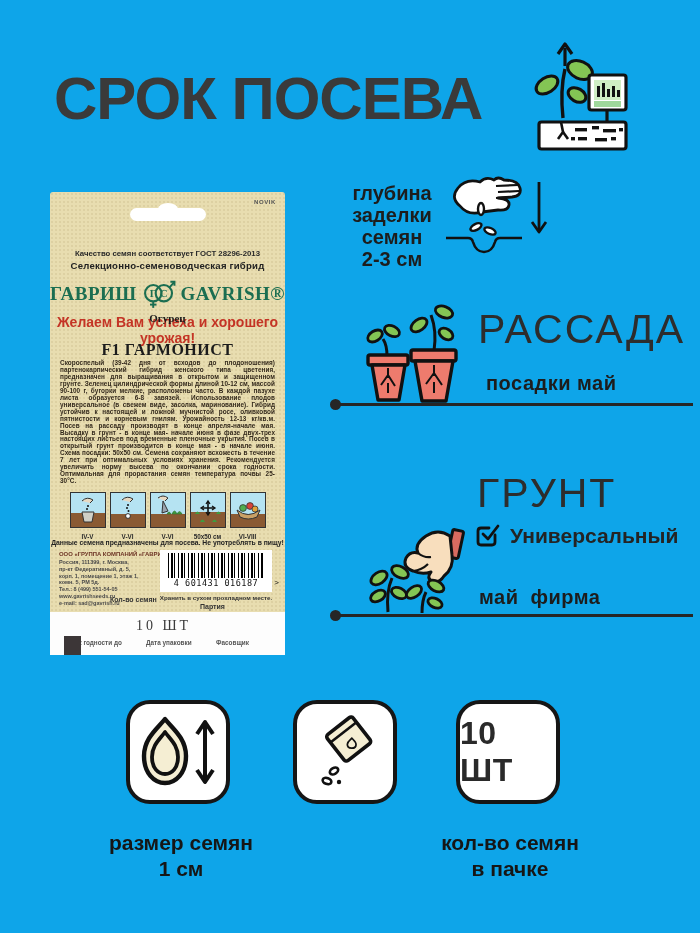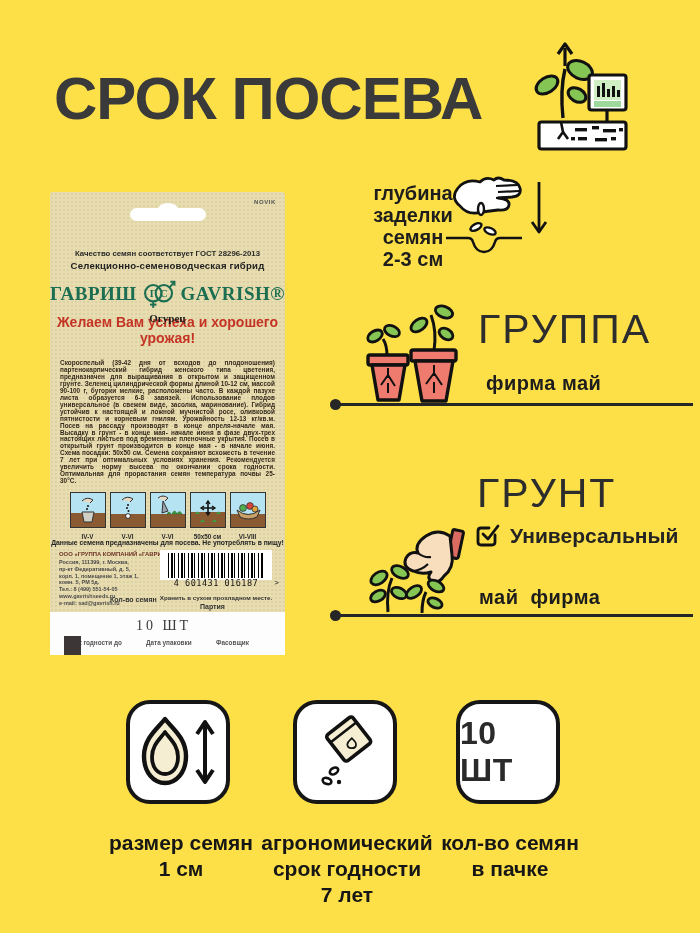--- a/index.html
+++ b/index.html
@@ -1,26 +1,26 @@
 <!DOCTYPE html>
 <html><head>
 <meta charset="utf-8">
 <style>
   * { margin:0; padding:0; box-sizing:border-box; }
   html,body { background:#ffffff; }
   body { font-family:"Liberation Sans", sans-serif; }
-  .stage { position:relative; width:700px; height:933px; background:#fde047; overflow:hidden; }
+  .stage { position:relative; width:700px; height:933px; background:#0ea5e9; overflow:hidden; }
   .abs { position:absolute; }
   .pre { white-space:pre-line; }
 
   
   .page-title { left:54px; top:64px; font-size:60px; font-weight:700; letter-spacing:-1px; color:#3a3a3a; }
 
   
-  .depth-text { left:365px; top:182px; width:96px; text-align:center; font-size:20px; line-height:22px; font-weight:600; color:#1d1d1d; }
+  .depth-text { left:344px; top:182px; width:96px; text-align:center; font-size:20px; line-height:22px; font-weight:600; color:#1d1d1d; }
   .section-title { font-size:41px; font-weight:400; letter-spacing:2px; color:#2d2d2d; }
   .months { font-size:20px; font-weight:600; color:#1d1d1d; letter-spacing:.5px; white-space:pre; }
   .timeline { height:3px; background:#262626; }
   .timeline::before { content:""; position:absolute; left:-3px; top:-4px; width:11px; height:11px; border-radius:50%; background:#262626; }
   .check-row { display:flex; align-items:center; gap:9px; }
   .check-label { font-size:21px; font-weight:600; color:#242424; }
 
   
   .packet { left:50px; top:192px; width:235px; height:463px; background:#e8ddb0; border-radius:3px;
             background-image:radial-gradient(rgba(140,120,60,.12) 1px, transparent 1px); background-size:4px 4px; }
@@ -36,21 +36,21 @@
   .culture { top:120px; font-family:"Liberation Serif", serif; font-weight:700; font-size:11px; color:#1c1c1c; }
   .variety { top:149px; font-family:"Liberation Serif", serif; font-weight:700; font-size:16px; color:#1c1c1c; letter-spacing:.5px; }
   .desc { left:10px; top:168px; width:215px; font-size:6.4px; line-height:6.95px; font-weight:700; color:#33291c; text-align:justify; letter-spacing:.05px; }
   .picto-row { top:300px; display:flex; justify-content:center; gap:4px; width:100%; }
   .picto { width:36px; }
   .picto-label { text-align:center; font-size:6.3px; font-weight:700; color:#2a2a2a; margin-top:1px; }
   .warning { top:347px; font-size:6.8px; font-weight:700; color:#222; }
   .company { left:9px; top:359px; font-size:5.9px; font-weight:700; color:#6e3526; }
   .address { left:9px; top:367px; font-size:5.5px; line-height:6.8px; color:#4a4a4a; font-weight:600; }
   .qty-label { left:60px; top:404px; font-size:7px; font-weight:700; color:#333; }
-  .barcode-box { left:110px; top:358px; width:112px; height:30px; background:#fff; }
+  .barcode-box { left:110px; top:358px; width:112px; height:42px; background:#fff; }
   .bars { position:absolute; left:8px; top:3px; width:96px; height:25px;
           background:repeating-linear-gradient(90deg,#000 0 1px, #fff 1px 3px, #000 3px 5px, #fff 5px 6px, #000 6px 7px, #fff 7px 10px); }
   .bar-digits { position:absolute; left:0; top:28px; width:100%; text-align:center; font-family:"DejaVu Sans Mono", monospace; font-size:8.5px; color:#111; letter-spacing:.5px; }
   .bar-arrow { position:absolute; right:-7px; top:28px; font-size:8px; color:#111; }
   .storage { left:100px; top:402px; width:132px; text-align:center; font-size:6.2px; font-weight:700; color:#333; }
   .batch { left:150px; top:411px; font-size:7px; font-weight:700; color:#333; }
   .white-strip { left:0; top:420px; width:235px; height:43px; background:#fdfdfd; }
   .strip-qty { position:absolute; left:86px; top:6px; font-family:"Liberation Serif", serif; font-size:14px; letter-spacing:3px; color:#3a3a3a; }
   .strip-label { position:absolute; top:27px; font-size:6.4px; font-weight:600; color:#555; }
   .corner-mark { position:absolute; left:14px; top:24px; width:17px; height:19px; background:#3c3637; }
@@ -107,37 +107,37 @@
     <line x1="60" y1="20" x2="81" y2="19" stroke="#111" stroke-width="2.2"></line>
     <line x1="58" y1="26" x2="73" y2="25" stroke="#111" stroke-width="2.2"></line>
     <ellipse cx="43" cy="37" rx="3" ry="6" fill="#fff" stroke="#111" stroke-width="2.4"></ellipse>
     <ellipse cx="38" cy="55" rx="6" ry="3" fill="#fff" stroke="#111" stroke-width="2.4" transform="rotate(-28 38 55)"></ellipse>
     <ellipse cx="52" cy="59" rx="6" ry="3" fill="#fff" stroke="#111" stroke-width="2.4" transform="rotate(24 52 59)"></ellipse>
     <path d="M8 66 H30 Q34 66 35 70 Q38 80 46 80 Q54 80 57 70 Q58 66 62 66 H84" fill="none" stroke="#111" stroke-width="2.6"></path>
     <line x1="101" y1="10" x2="101" y2="58" stroke="#111" stroke-width="2.8"></line>
     <polyline points="94,50 101,60 108,50" fill="none" stroke="#111" stroke-width="2.8" stroke-linejoin="round"></polyline>
   </svg>
 
-  <div class="abs section-title" style="left:478px; top:306px;">ГРУППА</div>
+  <div class="abs section-title" style="left:478px; top:306px;">РАССАДА</div>
   <svg class="abs" style="left:362px; top:303px;" width="100" height="102" viewBox="0 0 100 102">
     <path d="M25 53 Q25 42 21 36" fill="none" stroke="#111" stroke-width="3"></path>
     <ellipse cx="13" cy="33" rx="8" ry="5" fill="#84c554" stroke="#111" stroke-width="2.8" transform="rotate(-32 13 33)"></ellipse>
     <ellipse cx="30" cy="28" rx="8" ry="5" fill="#84c554" stroke="#111" stroke-width="2.8" transform="rotate(26 30 28)"></ellipse>
     <path d="M72 48 Q75 28 69 12" fill="none" stroke="#111" stroke-width="3"></path>
     <ellipse cx="57" cy="22" rx="9" ry="5.5" fill="#84c554" stroke="#111" stroke-width="2.8" transform="rotate(-36 57 22)"></ellipse>
     <ellipse cx="82" cy="9" rx="9" ry="5.5" fill="#84c554" stroke="#111" stroke-width="2.8" transform="rotate(20 82 9)"></ellipse>
     <ellipse cx="84" cy="31" rx="7.5" ry="5" fill="#84c554" stroke="#111" stroke-width="2.8" transform="rotate(32 84 31)"></ellipse>
     <rect x="6" y="52" width="40" height="10" rx="2" fill="#ee7b6d" stroke="#111" stroke-width="3.4"></rect>
     <path d="M10 62 L16 97 H37 L43 62 Z" fill="#ee7b6d" stroke="#111" stroke-width="3.4" stroke-linejoin="round"></path>
     <path d="M26 65 V75 M26 72 L19 82 M26 72 L33 83 M26 80 V90" fill="none" stroke="#111" stroke-width="2"></path>
     <rect x="49" y="47" width="45" height="11" rx="2" fill="#ee7b6d" stroke="#111" stroke-width="3.4"></rect>
     <path d="M53 58 L60 98 H84 L91 58 Z" fill="#ee7b6d" stroke="#111" stroke-width="3.4" stroke-linejoin="round"></path>
     <path d="M72 62 V73 M72 70 L64 81 M72 70 L80 82 M72 79 V90" fill="none" stroke="#111" stroke-width="2"></path>
   </svg>
-  <div class="abs months" style="left:486px; top:372px;">фирма май</div>
+  <div class="abs months" style="left:486px; top:372px;">посадки май</div>
   <div class="abs timeline" style="left:333px; top:403px; width:360px;"></div>
 
   <div class="abs check-row" style="left:474px; top:522px;">
     <svg width="27" height="27" viewBox="0 0 27 27">
       <path d="M21 13 V20 Q21 23 18 23 H7 Q4 23 4 20 V9 Q4 6 7 6 H15" fill="none" stroke="#111" stroke-width="2.8" stroke-linecap="round"></path>
       <path d="M9 12 L14 17 L24 4" fill="none" stroke="#111" stroke-width="2.8" stroke-linecap="round" stroke-linejoin="round"></path>
     </svg>
     <span class="check-label">Универсальный</span>
   </div>
   <div class="abs section-title" style="left:477px; top:470px;">ГРУНТ</div>
@@ -174,20 +174,21 @@
         <line x1="15" y1="27" x2="15" y2="35" stroke="#1b6e51" stroke-width="2.4"></line>
         <line x1="11" y1="31" x2="19" y2="31" stroke="#1b6e51" stroke-width="2.4"></line>
         <text x="15" y="22" text-anchor="middle" font-family="Liberation Serif, serif" font-weight="bold" font-size="13" fill="#1b6e51">Г</text>
         <text x="28" y="22" text-anchor="middle" font-family="Liberation Serif, serif" font-weight="bold" font-size="13" fill="#1b6e51">С</text>
       </svg>
       <span class="brand">GAVRISH®</span>
     </div>
 
     <div class="abs center tagline">Желаем Вам успеха и хорошего урожая!</div>
     <div class="abs center culture">Огурец</div>
+    <div class="abs center variety">F1 ГАРМОНИСТ</div>
     <div class="abs desc">Скороспелый (39-42 дня от всходов до плодоношения) партенокарпический гибрид женского типа цветения, предназначен для выращивания в открытом и защищенном грунте. Зеленец цилиндрической формы длиной 10-12 см, массой 90-100 г, бугорки мелкие, расположены часто. В каждой пазухе листа образуется 6-8 завязей. Использование плодов универсальное (в свежем виде, засолка, маринование). Гибрид устойчив к настоящей и ложной мучнистой росе, оливковой пятнистости и корневым гнилям. Урожайность 12-13 кг/кв.м. Посев на рассаду производят в конце апреля-начале мая. Высадку в грунт - в конце мая- начале июня в фазе двух-трех настоящих листьев под временные пленочные укрытия. Посев в открытый грунт производится в конце мая - в начале июня. Схема посадки: 50х50 см. Семена сохраняют всхожесть в течение 7 лет при оптимальных условиях хранения. Рекомендуется увеличить норму высева по окончании срока годности. Оптимальная для прорастания семян температура почвы 25-30°С.</div>
 
     <div class="abs picto-row">
       <div class="picto">
         <svg width="36" height="36" viewBox="0 0 36 36">
           <rect x="0.5" y="0.5" width="35" height="35" fill="#b5e3f2" stroke="#333"></rect>
           <rect x="1" y="21" width="34" height="14" fill="#8a5a33"></rect>
           <path d="M12 9 Q17 4 23 8 L20 11" fill="#e8d9c2" stroke="#333" stroke-width="1"></path>
           <circle cx="18" cy="14" r="1" fill="#111"></circle>
             <circle cx="17" cy="17" r="1" fill="#111"></circle>
@@ -288,19 +289,16 @@
       <ellipse cx="23" cy="70" rx="4.5" ry="3" fill="none" stroke="#111" stroke-width="2.6" transform="rotate(20 23 70)"></ellipse>
       <circle cx="35" cy="71" r="2.2" fill="#111"></circle>
     </svg>
   </div>
   <div class="abs card" style="left:456px;">
     <div class="card-value">10 ШТ</div>
   </div>
 
   <div class="abs caption pre" style="left:96px; width:170px;text-align:center;">размер семян
 1 см</div>
-  <div class="abs caption pre" style="left:257px; width:180px;">агрономический
-срок годности
-7 лет</div>
   <div class="abs caption pre" style="left:420px; width:180px;">кол-во семян
 в пачке</div>
 
 </div>
 
 </body></html>

